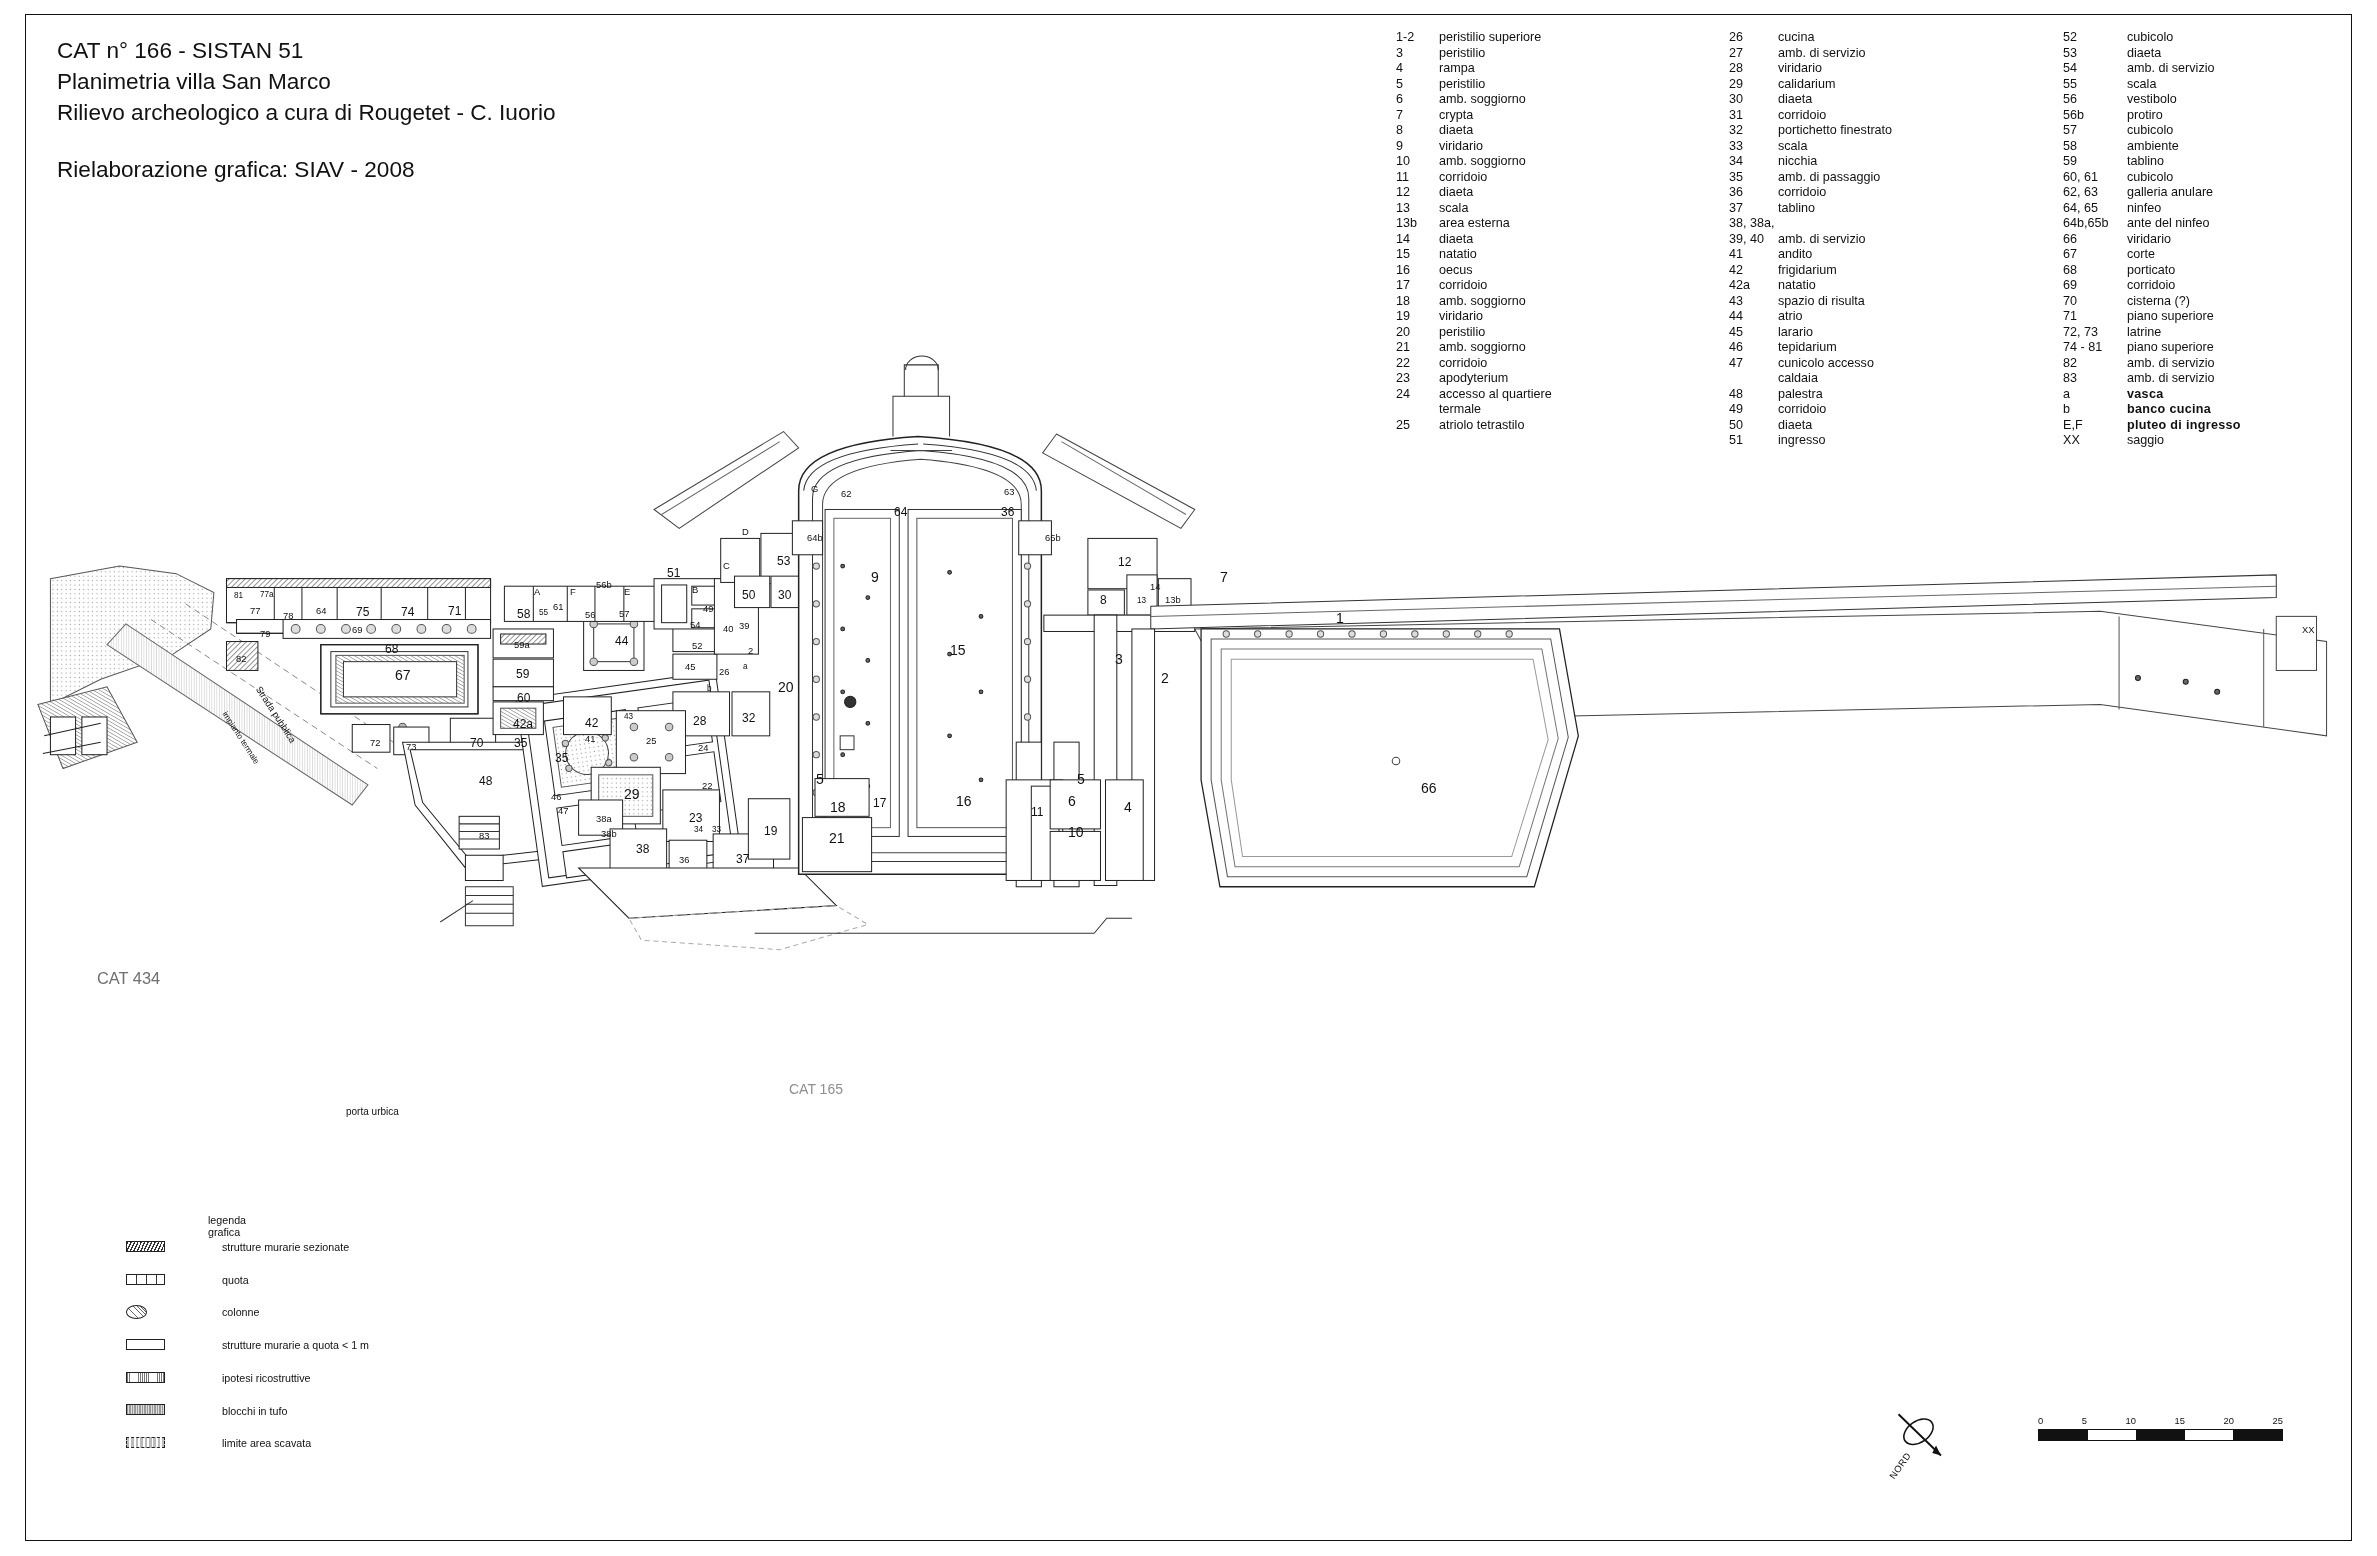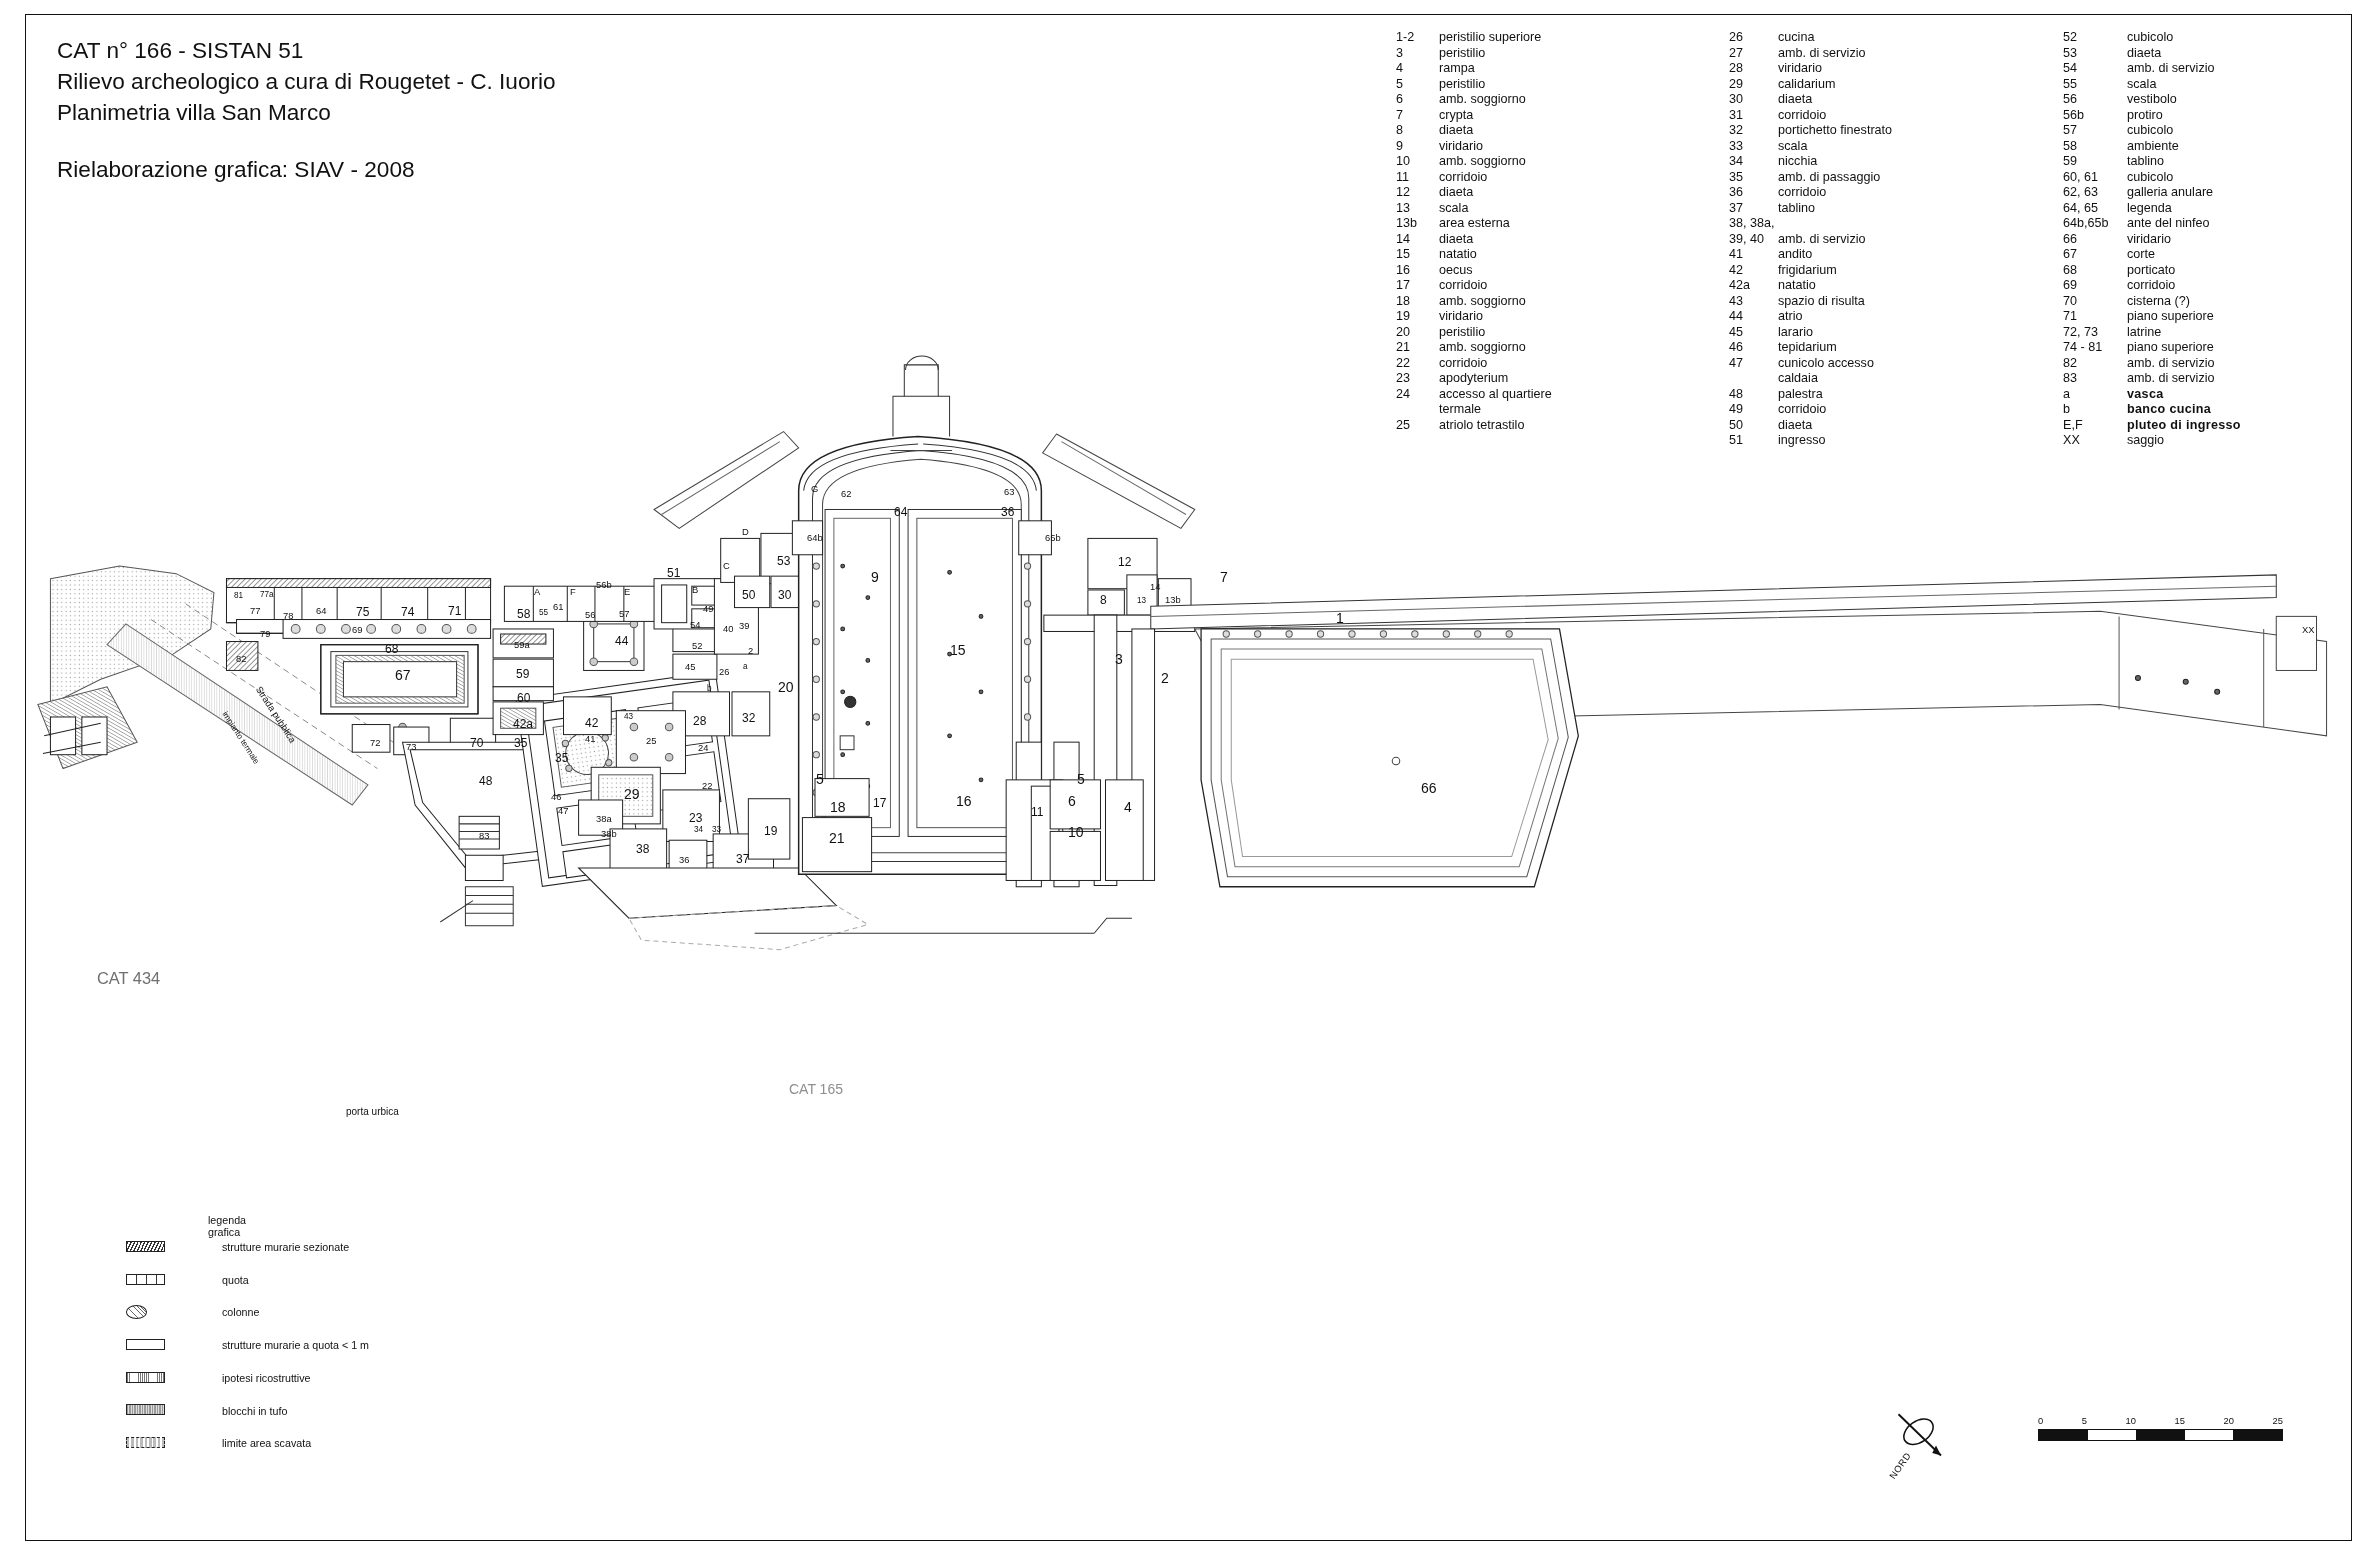--- a/index.html
+++ b/index.html
@@ -61,22 +61,22 @@
   .portaurbica{position:absolute;left:321px;top:804px;font-size:10px;color:#111;}
 </style>
 </head>
 <body>
 
 <div id="page">
   <div class="frame"></div>
 
   <div class="title-block">
     <div class="title-line">CAT n° 166 - SISTAN 51</div>
+    <div class="title-line">Planimetria villa San Marco</div>
     <div class="title-line">Rilievo archeologico a cura di Rougetet - C. Iuorio</div>
-    <div class="title-line">Planimetria villa San Marco</div>
     <div class="title-sub">Rielaborazione grafica: SIAV - 2008</div>
   </div>
 
   <div class="index">
     <div class="index-col c1">
         <div class="irow">
           <span class="num">1-2</span>
           <span class="lbl">peristilio superiore</span>
         </div>
         <div class="irow">
@@ -330,21 +330,21 @@
         <div class="irow">
           <span class="num">60, 61</span>
           <span class="lbl">cubicolo</span>
         </div>
         <div class="irow">
           <span class="num">62, 63</span>
           <span class="lbl">galleria anulare</span>
         </div>
         <div class="irow">
           <span class="num">64, 65</span>
-          <span class="lbl">legenda</span>
+          <span class="lbl">ninfeo</span>
         </div>
         <div class="irow">
           <span class="num">64b,65b</span>
           <span class="lbl">ante del ninfeo</span>
         </div>
         <div class="irow">
           <span class="num">66</span>
           <span class="lbl">viridario</span>
         </div>
         <div class="irow">

